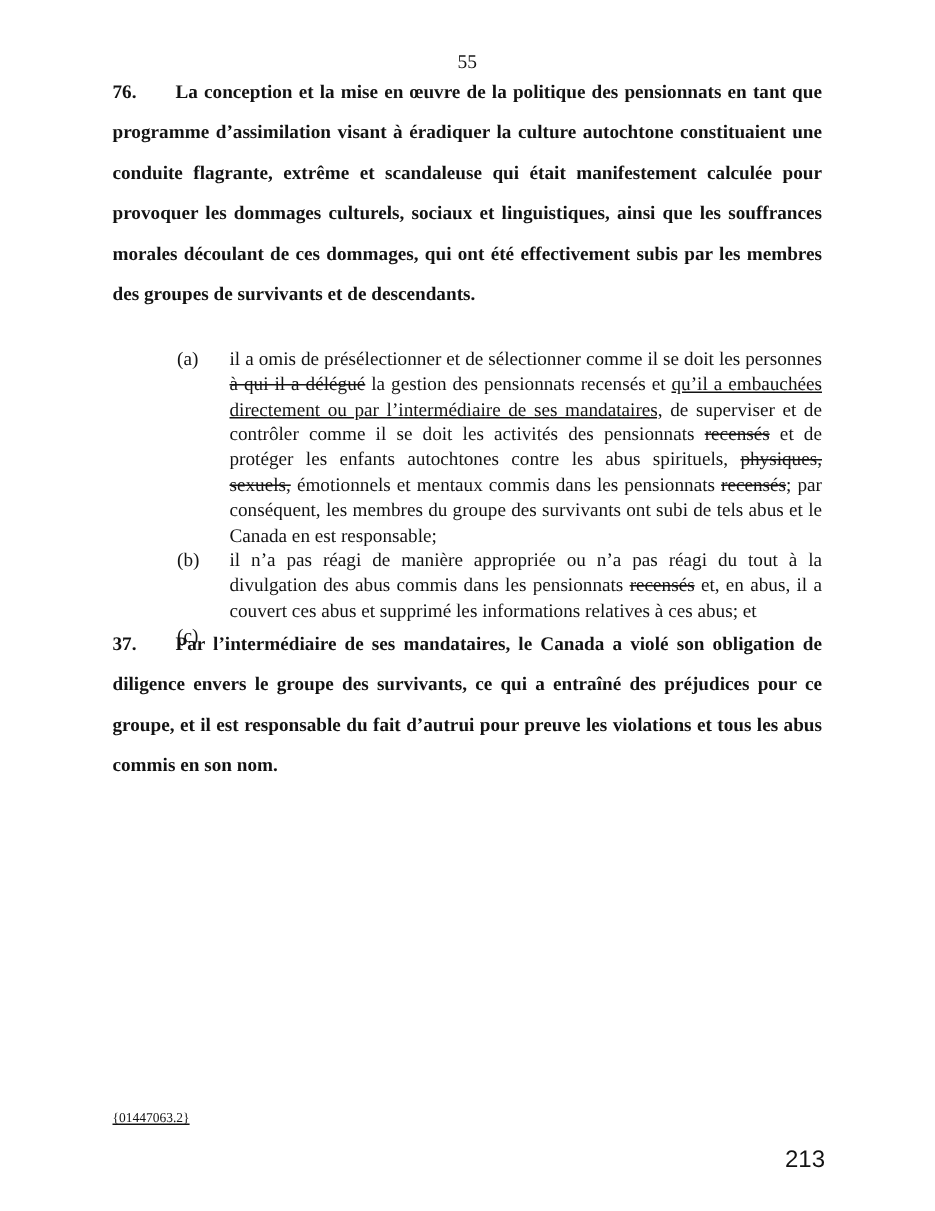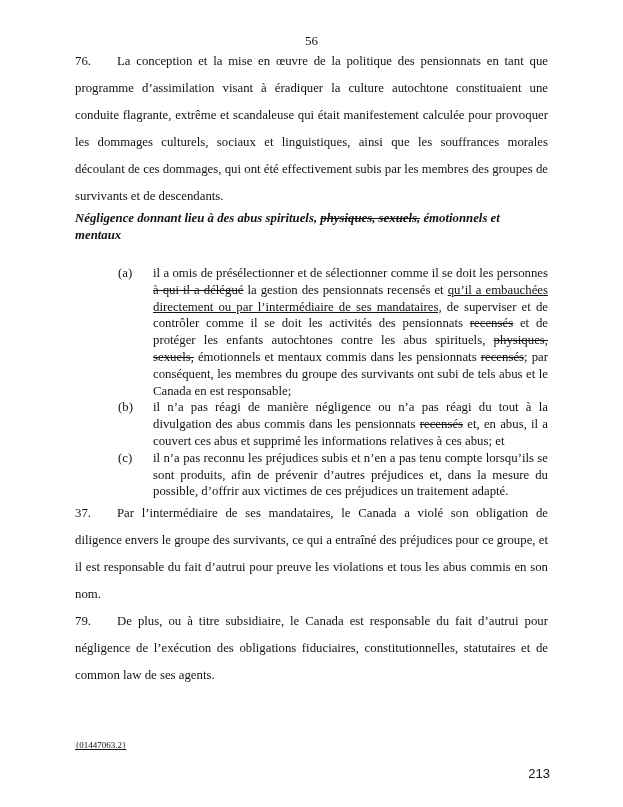--- a/index.html
+++ b/index.html
@@ -24,20 +24,21 @@
     font-size: 13px;
     line-height: 15px;
   }
   .content p, .content .list-item {
     margin: 0;
   }
   .numbered {
     margin-top: 25px;
     line-height: 27px;
     text-align: justify;
+    font-weight: bold;
   }
   .pnum {
     display: inline-block;
     width: 42px;
   }
   .heading {
     margin-top: 25px;
     line-height: 17px;
     font-weight: bold;
     font-style: italic;
@@ -70,36 +71,34 @@
     top: 740px;
     font-size: 9px;
     line-height: 11px;
     text-decoration: underline;
   }
   .page-number-bottom {
     position: absolute;
     right: 73px;
     top: 767px;
     font-family: "Liberation Sans", "DejaVu Sans", sans-serif;
-    font-size: 13px;
+    font-size: 16px;
     line-height: 13px;
   }
 </style>
 </head>
 <body>
 
 <div class="page">
-  <div class="page-number-top">56</div>
+  <div class="page-number-top">55</div>
 
   <div class="content">
       <p class="numbered"><span class="pnum">76.</span><span>La conception et la mise en œuvre de la politique des pensionnats en tant que programme d’assimilation visant à éradiquer la culture autochtone constituaient une conduite flagrante, extrême et scandaleuse qui était manifestement calculée pour provoquer les dommages culturels, sociaux et linguistiques, ainsi que les souffrances morales découlant de ces dommages, qui ont été effectivement subis par les membres des groupes de survivants et de descendants.</span></p>
-      <p class="heading"><span>Négligence donnant lieu à des abus spirituels, </span><span class="strike">physiques, sexuels,</span><span> émotionnels et mentaux</span></p>
       <div class="list-item first"><span class="marker">(a)</span><span>il a omis de présélectionner et de sélectionner comme il se doit les personnes </span><span class="strike">à qui il a délégué</span><span> la gestion des pensionnats recensés et </span><span class="underline">qu’il a embauchées directement ou par l’intermédiaire de ses mandataires,</span><span> de superviser et de contrôler comme il se doit les activités des pensionnats </span><span class="strike">recensés</span><span> et de protéger les enfants autochtones contre les abus spirituels, </span><span class="strike">physiques, sexuels,</span><span> émotionnels et mentaux commis dans les pensionnats </span><span class="strike">recensés</span><span>; par conséquent, les membres du groupe des survivants ont subi de tels abus et le Canada en est responsable;</span></div>
-      <div class="list-item"><span class="marker">(b)</span><span>il n’a pas réagi de manière négligence ou n’a pas réagi du tout à la divulgation des abus commis dans les pensionnats </span><span class="strike">recensés</span><span> et, en abus, il a couvert ces abus et supprimé les informations relatives à ces abus; et</span></div>
-      <div class="list-item"><span class="marker">(c)</span><span>il n’a pas reconnu les préjudices subis et n’en a pas tenu compte lorsqu’ils se sont produits, afin de prévenir d’autres préjudices et, dans la mesure du possible, d’offrir aux victimes de ces préjudices un traitement adapté.</span></div>
+      <div class="list-item"><span class="marker">(b)</span><span>il n’a pas réagi de manière appropriée ou n’a pas réagi du tout à la divulgation des abus commis dans les pensionnats </span><span class="strike">recensés</span><span> et, en abus, il a couvert ces abus et supprimé les informations relatives à ces abus; et</span></div>
+      <div class="list-item"><span class="marker">(c)</span></div>
       <p class="numbered"><span class="pnum">37.</span><span>Par l’intermédiaire de ses mandataires, le Canada a violé son obligation de diligence envers le groupe des survivants, ce qui a entraîné des préjudices pour ce groupe, et il est responsable du fait d’autrui pour preuve les violations et tous les abus commis en son nom.</span></p>
-      <p class="numbered"><span class="pnum">79.</span><span>De plus, ou à titre subsidiaire, le Canada est responsable du fait d’autrui pour négligence de l’exécution des obligations fiduciaires, constitutionnelles, statutaires et de common law de ses agents.</span></p>
     </div>
 
   <div class="docket">{01447063.2}</div>
 
   <div class="page-number-bottom">213</div>
 </div>
 
 </body></html>

